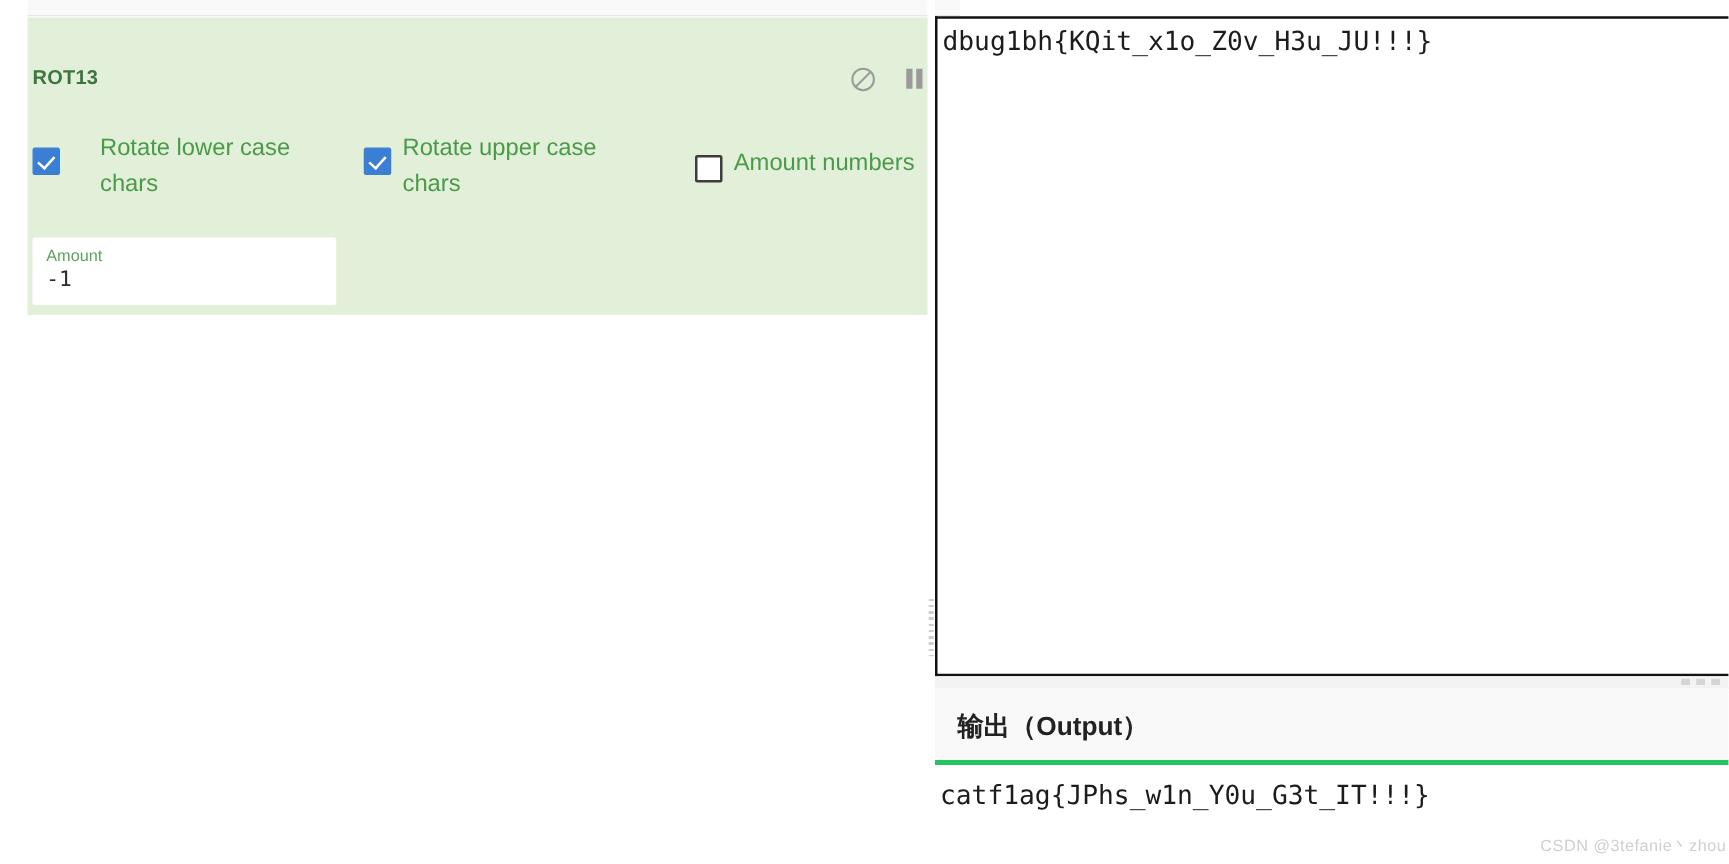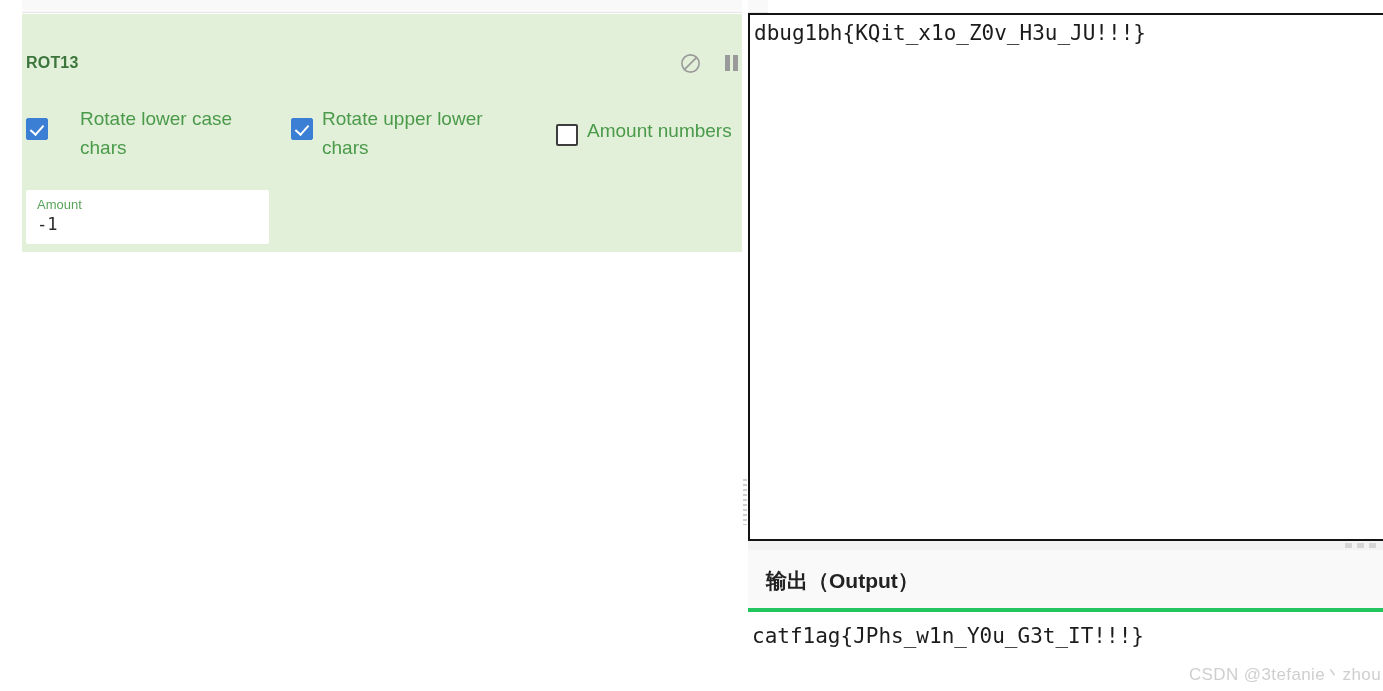--- a/index.html
+++ b/index.html
@@ -297,21 +297,21 @@
     line-height: 22px;
     color: #1c1c1c;
     white-space: pre;
   }
 
   
   #watermark {
     position: absolute;
     right: 2px;
     bottom: 5px;
-    font-size: 17px;
+    font-size: 13px;
     color: #cfcfcf;
     letter-spacing: .4px;
     user-select: none;
     pointer-events: none;
   }
 </style>
 </head>
 <body>
 
 <div id="app">
@@ -341,21 +341,21 @@
 
         <div class="ing-checkboxes">
 
           <label class="ing-check c1">
             <span class="cb checked"></span>
             <span class="cb-label">Rotate lower case chars</span>
           </label>
 
           <label class="ing-check c2">
             <span class="cb checked"></span>
-            <span class="cb-label">Rotate upper lower chars</span>
+            <span class="cb-label">Rotate upper case chars</span>
           </label>
 
           <label class="ing-check c3">
             <span class="cb unchecked"></span>
             <span class="cb-label">Amount numbers</span>
           </label>
 
         </div>
 
         <div class="ing-amount">

